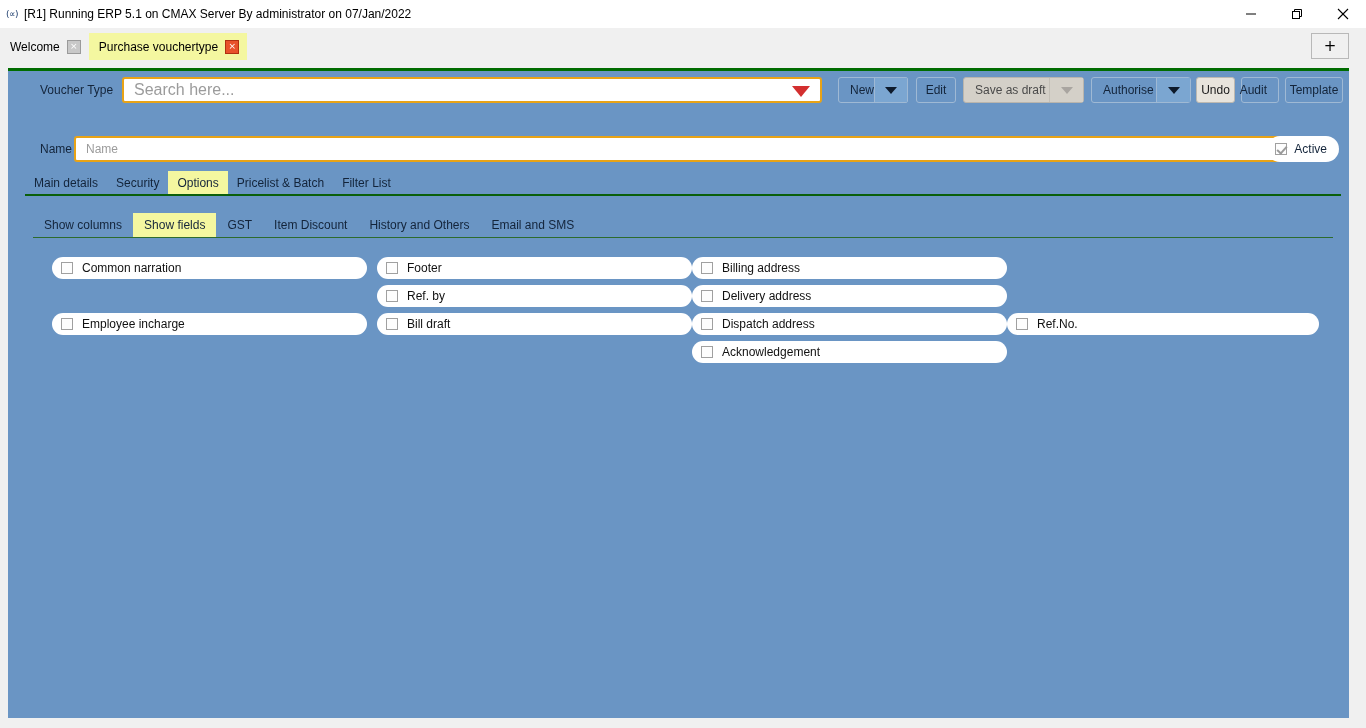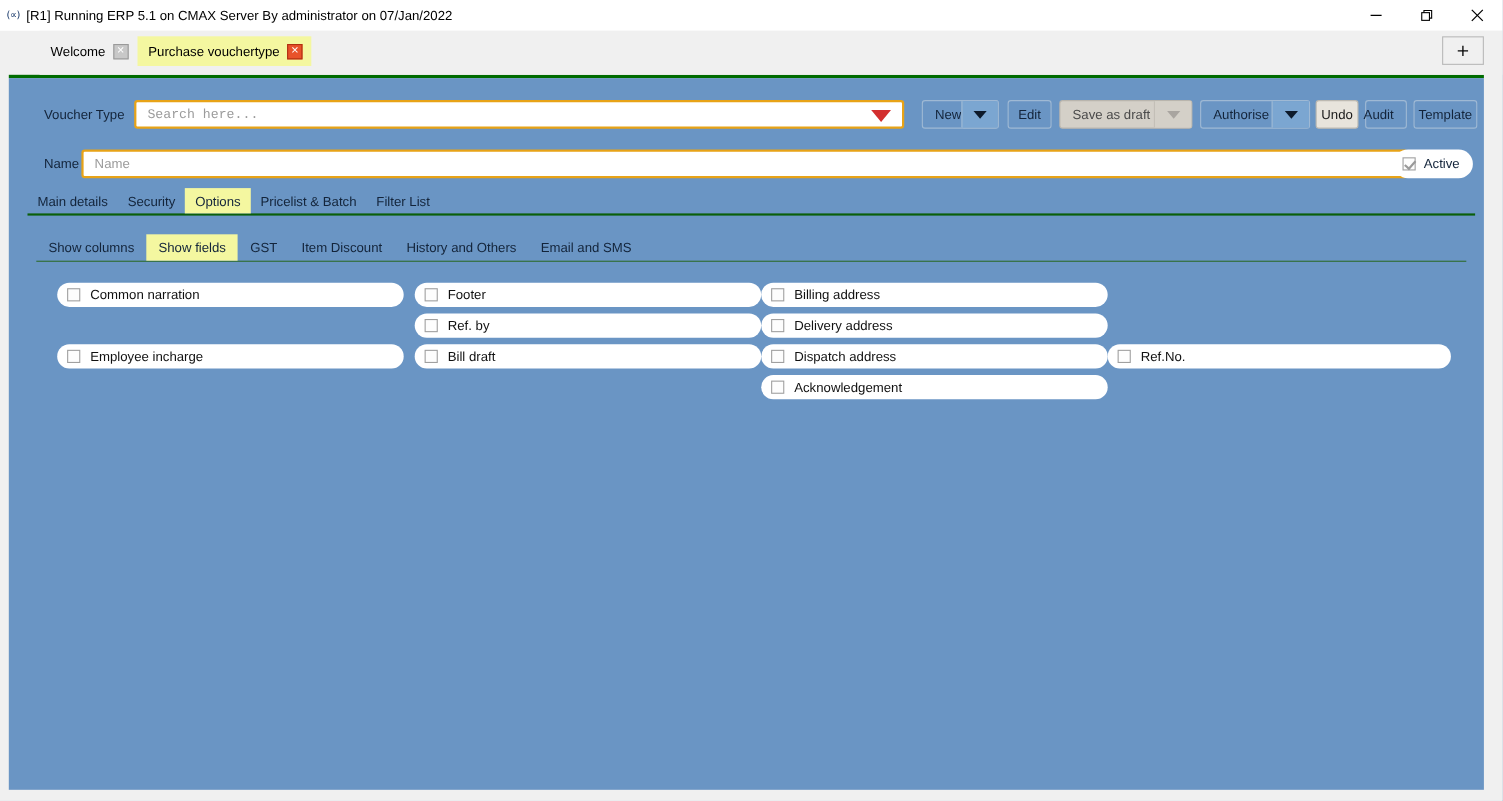--- a/index.html
+++ b/index.html
@@ -45,21 +45,20 @@
   }
   .winbtn svg { display: block; }
 
   
   #tabstrip {
     height: 40px;
     background: #f0f0f0;
     display: flex;
     align-items: flex-start;
     position: relative;
-    margin-left: 36px;
   }
   .doctab {
     height: 27px;
     margin-top: 5px;
     display: flex;
     align-items: center;
     padding: 0 8px 0 10px;
     font-size: 12px;
     color: #000;
     gap: 7px;
@@ -104,21 +103,21 @@
   #content {
     position: absolute;
     left: 8px; right: 17px;
     top: 71px; bottom: 10px;
     background: #6a95c4;
   }
 
   
   #vtrow {
     position: absolute;
-    left: 0; top: 20px;
+    left: 0; top: 6px;
     right: 0;
     height: 26px;
   }
   .fieldlabel {
     position: absolute;
     font-size: 12px;
     color: #13243a;
   }
   #vt-label { left: 32px; top: 6px; }
 
@@ -128,22 +127,22 @@
     width: 700px; height: 26px;
     background: #ffffff;
     border: 2px solid #e8a317;
     border-radius: 3px;
     display: flex;
     align-items: center;
   }
   #searchbox input {
     border: none; outline: none;
     background: transparent;
-    font-family: Liberation Mono, monospace;
-    font-size: 12px;
+    font-family: Liberation Sans, sans-serif;
+    font-size: 16px;
     color: #333;
     margin-left: 8px;
     width: 640px;
     height: 37px;
   }
   #searchbox input::placeholder { color: #9b9b9b; }
   #search-arrow {
     position: absolute;
     right: 10px; top: 7px;
     width: 0; height: 0;

